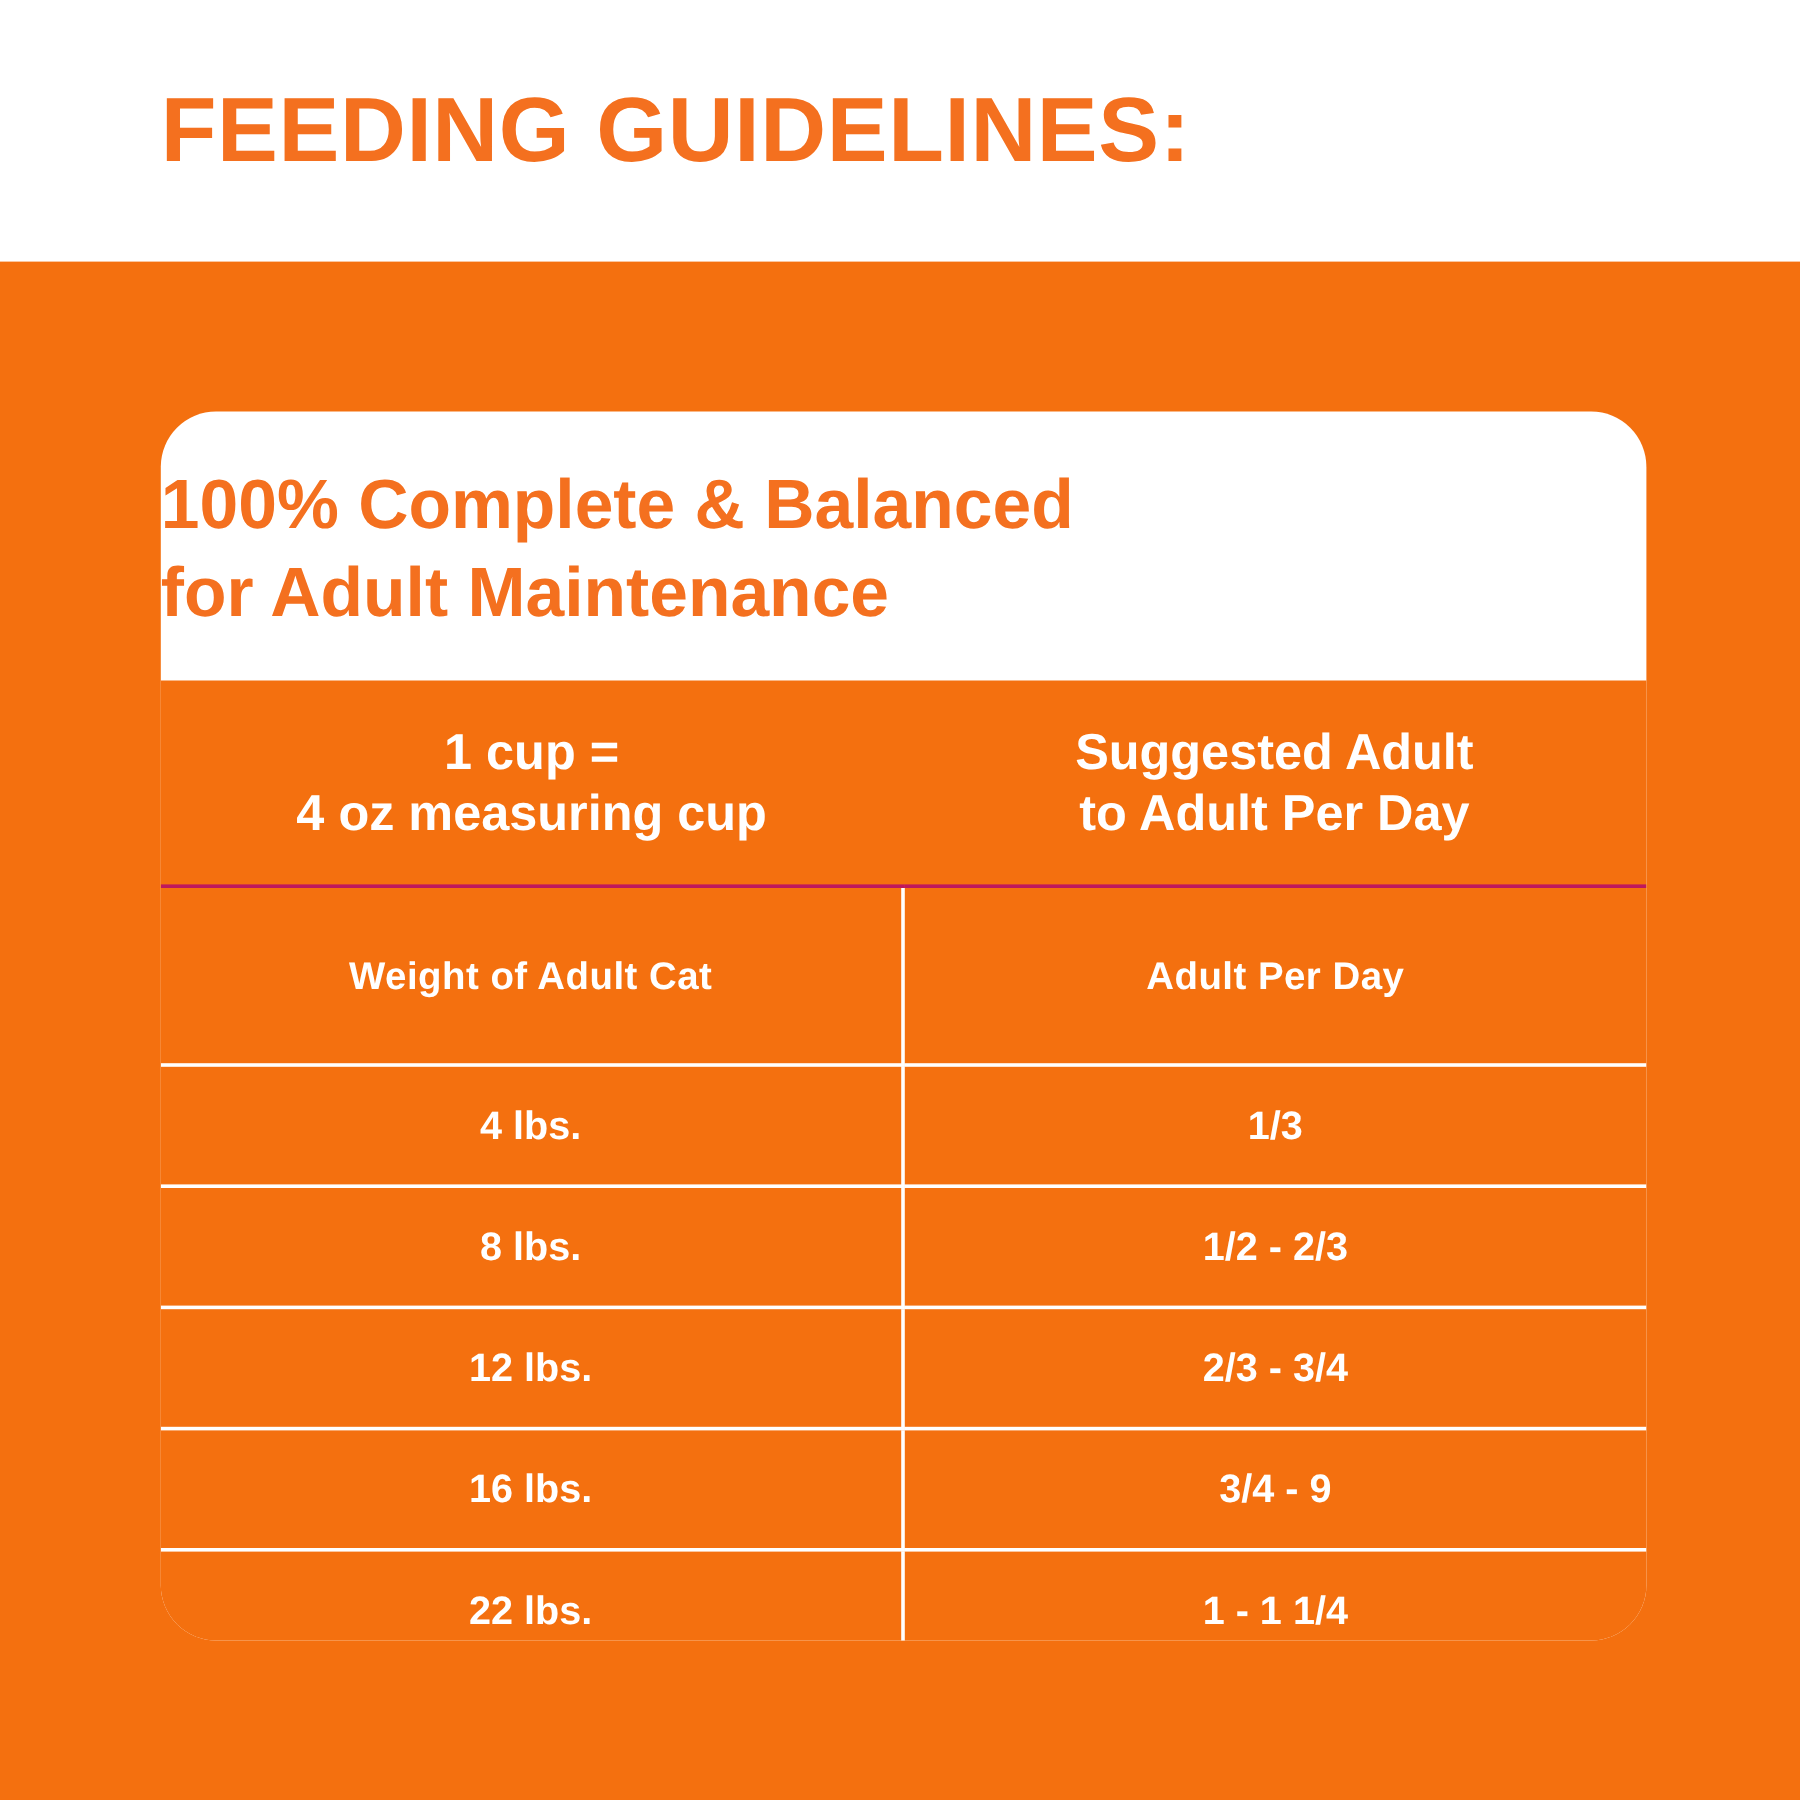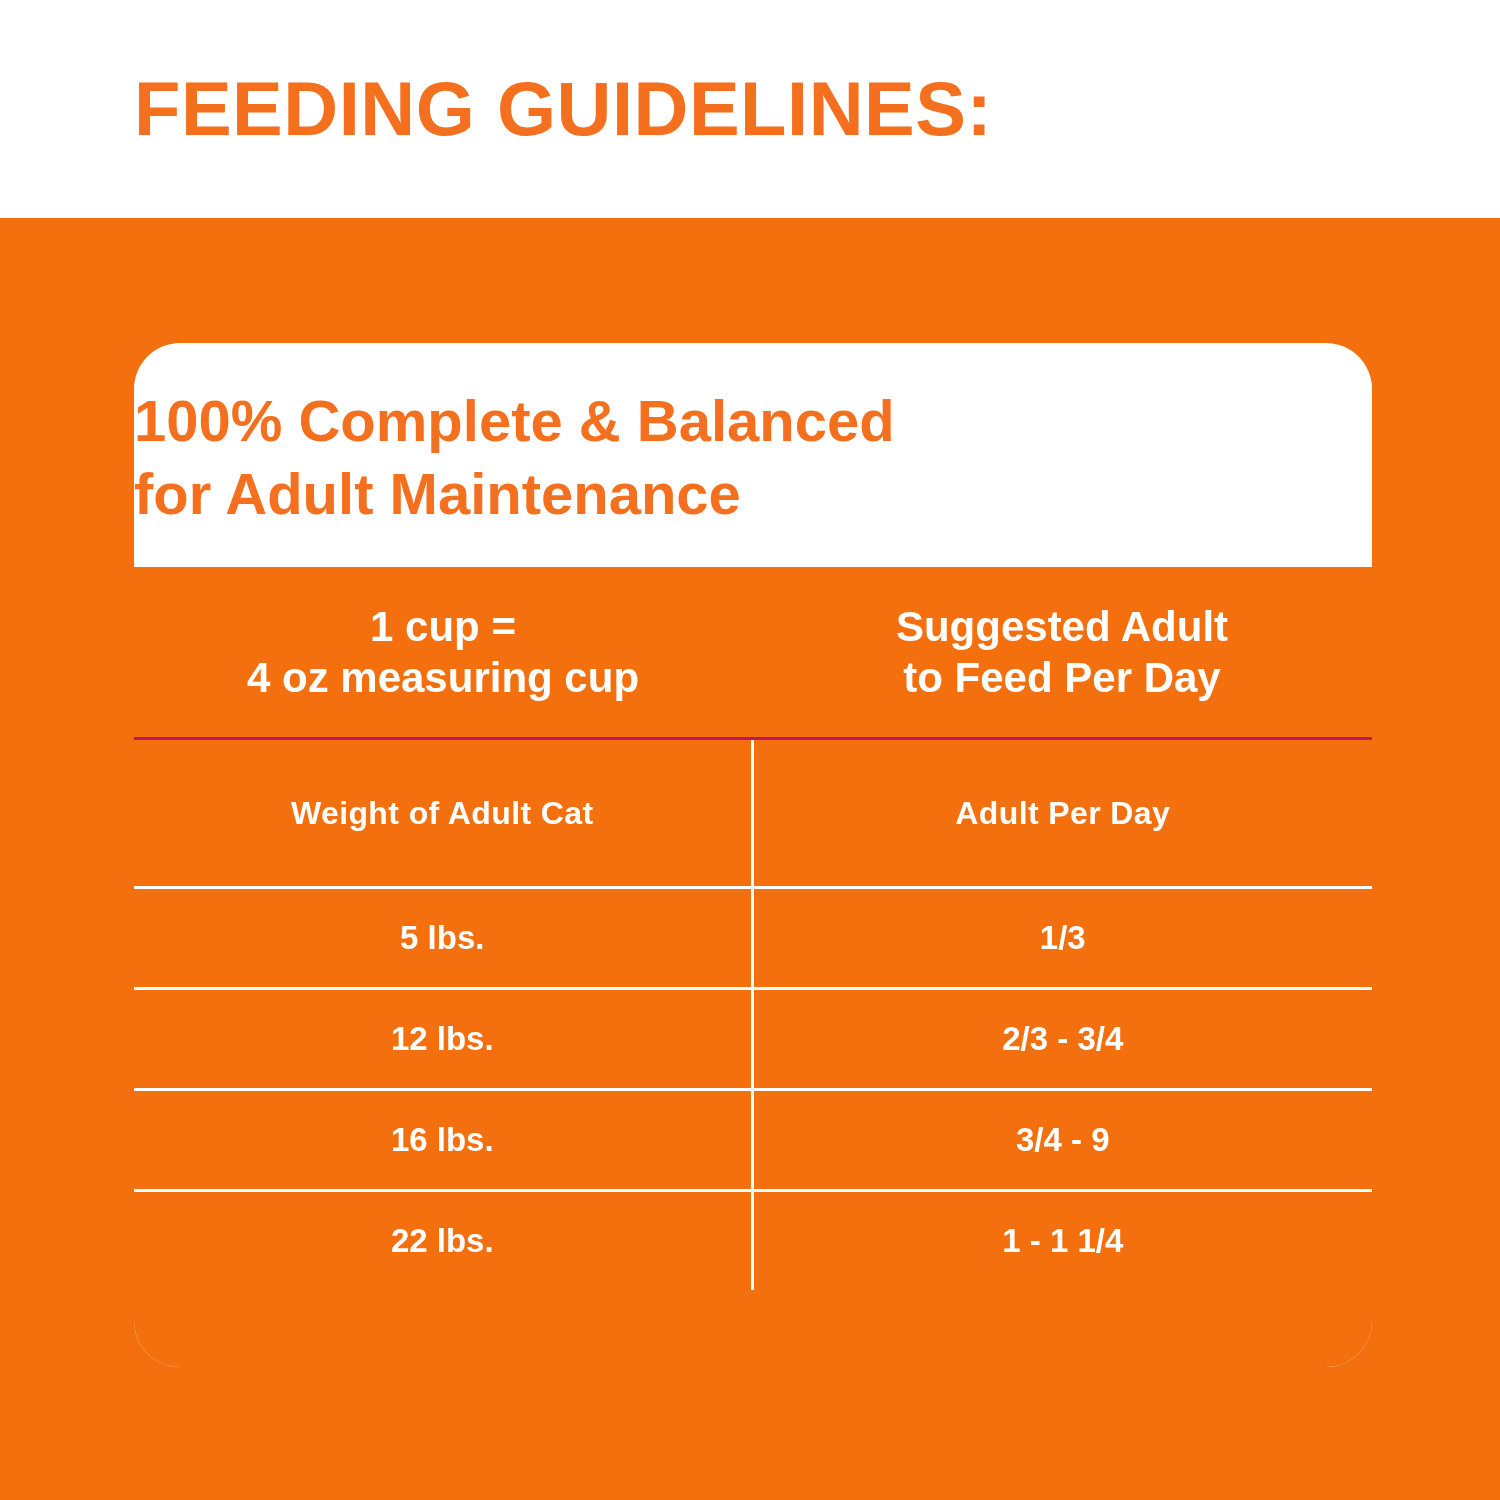--- a/index.html
+++ b/index.html
@@ -162,32 +162,36 @@
           <col class="col-right">
         </colgroup>
         <tbody>
           <tr class="row-top">
             <td class="cell-left two-line">
               <span>1 cup =</span>
               <span>4 oz measuring cup</span>
             </td>
             <td class="cell-right two-line">
               <span>Suggested Adult</span>
-              <span>to Feed Per Day</span>
+              <span>to Adult Per Day</span>
             </td>
           </tr>
 
           <tr class="row-sub">
             <td class="cell-left">Weight of Adult Cat</td>
             <td class="cell-right">Adult Per Day</td>
           </tr>
 
           <tr class="row-data">
-            <td class="cell-left">5 lbs.</td>
+            <td class="cell-left">4 lbs.</td>
             <td class="cell-right">1/3</td>
+          </tr>
+          <tr class="row-data">
+            <td class="cell-left">8 lbs.</td>
+            <td class="cell-right">1/2 - 2/3</td>
           </tr>
           <tr class="row-data">
             <td class="cell-left">12 lbs.</td>
             <td class="cell-right">2/3 - 3/4</td>
           </tr>
           <tr class="row-data">
             <td class="cell-left">16 lbs.</td>
             <td class="cell-right">3/4 - 9</td>
           </tr>
           <tr class="row-data last">

